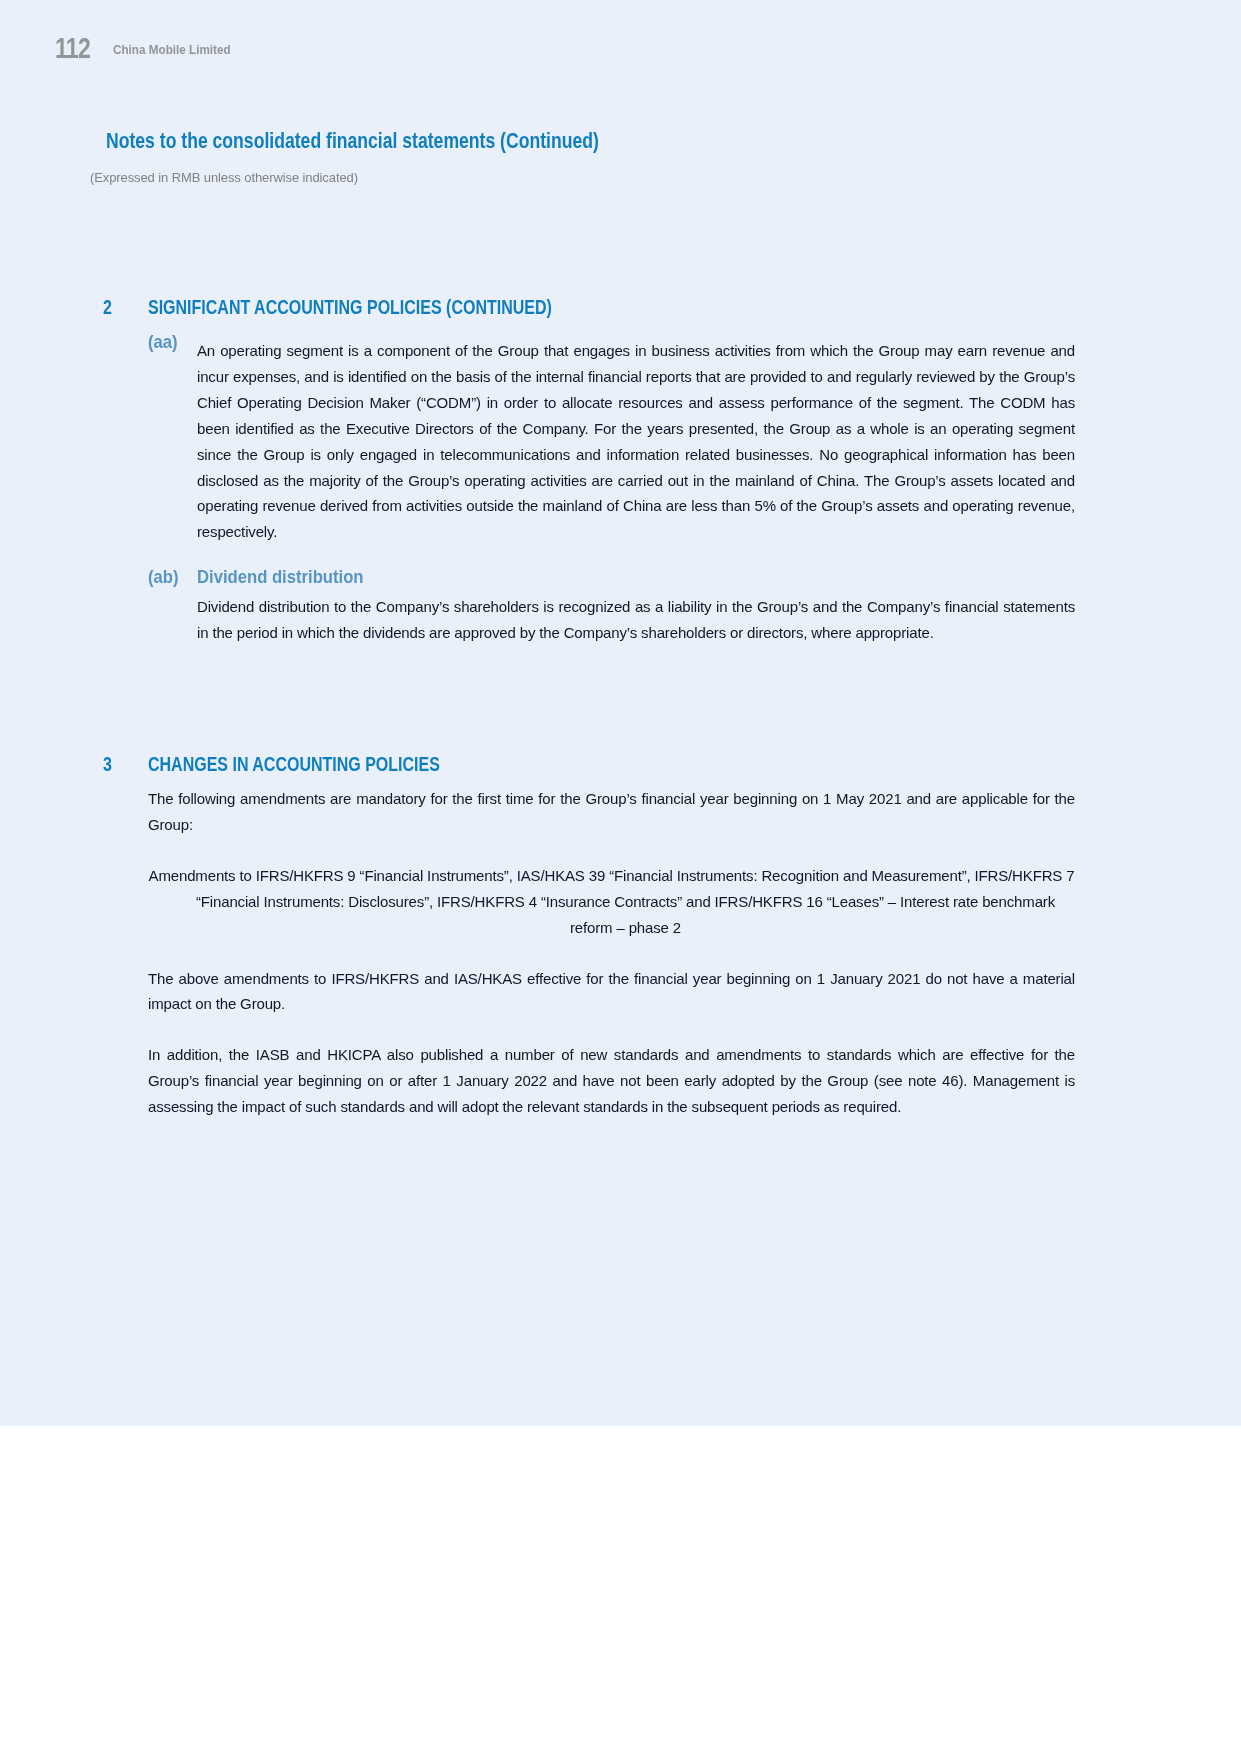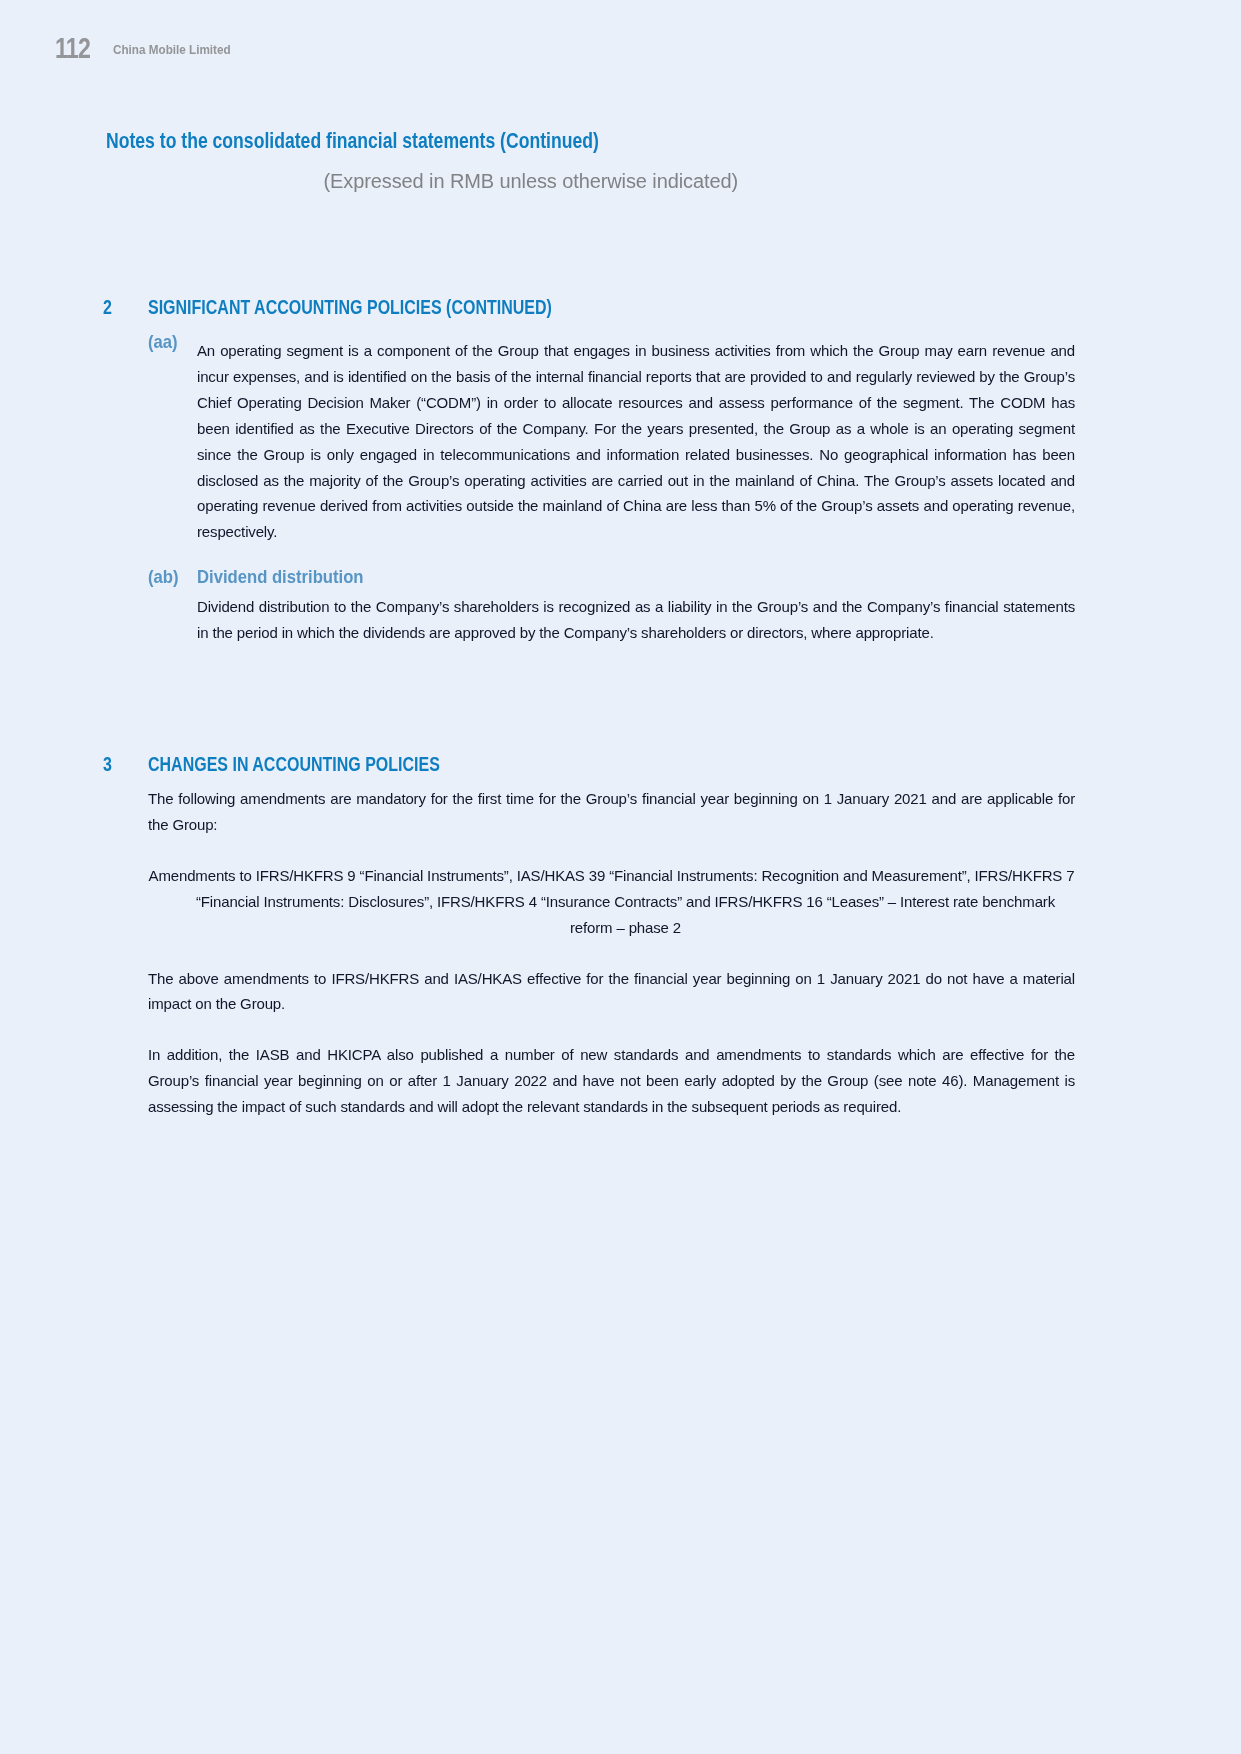--- a/index.html
+++ b/index.html
@@ -1,38 +1,38 @@
 <!DOCTYPE html>
 <html><head>
 <meta charset="utf-8">
 <style>
   html,body{margin:0;padding:0;}
   .page{
     position:relative;
     width:1241px;
-    height:1754px;
+    height:1426px;
     background:#EAF0F9;
     font-family:"Liberation Sans", sans-serif;
     overflow:hidden;
     color:#57585A;
   }
   
   .cond{display:inline-block;transform:scaleX(0.80);transform-origin:0 50%;white-space:nowrap;}
   .semicond{display:inline-block;transform:scaleX(0.90);transform-origin:0 50%;white-space:nowrap;}
 
   .page-header{
     position:absolute;left:55px;top:34px;
     display:flex;align-items:center;gap:14px;color:#939598;
   }
   .page-num{font-size:29px;font-weight:700;line-height:1;letter-spacing:-1px;}
   .company{font-size:13px;font-weight:700;letter-spacing:0;margin-top:2px;}
 
   .title-block{position:absolute;left:90px;top:112px;}
   .doc-title{margin:16px;font-size:22px;font-weight:700;color:#0E7EC0;line-height:26px;}
-  .doc-subtitle{margin-top:16px;font-size:20px;color:#808285;letter-spacing:-0.1px;text-align:right;}
+  .doc-subtitle{margin-top:16px;font-size:13px;color:#808285;letter-spacing:-0.1px;}
 
   .section{position:absolute;left:103px;width:972px;}
   .sec-2{top:296px;}
   .sec-3{top:753px;}
 
   .sec-head{display:grid;grid-template-columns:45px 1fr;align-items:baseline;}
   .sec-num,.sec-title{font-size:20px;font-weight:700;color:#0E7EC0;margin:0;line-height:22px;}
 
   .sub{display:grid;grid-template-columns:49px 1fr;margin-left:45px;margin-top:13px;}
   .sub + .sub{margin-top:21px;}
@@ -91,20 +91,20 @@
       </div>
     </div>
   </section>
 
   <section class="section sec-3">
     <div class="sec-head">
       <span class="sec-num"><span class="cond">3</span></span>
       <h2 class="sec-title"><span class="cond">CHANGES IN ACCOUNTING POLICIES</span></h2>
     </div>
     <div class="sec-content">
-      <p class="body-text para">The following amendments are mandatory for the first time for the Group’s financial year beginning on 1 January 2021 and are applicable for the Group:</p>
+      <p class="body-text para">The following amendments are mandatory for the first time for the Group’s financial year beginning on 1 May 2021 and are applicable for the Group:</p>
       <p class="body-text para hanging">Amendments to IFRS/HKFRS 9 “Financial Instruments”, IAS/HKAS 39 “Financial Instruments: Recognition and Measurement”, IFRS/HKFRS 7 “Financial Instruments: Disclosures”, IFRS/HKFRS 4 “Insurance Contracts” and IFRS/HKFRS 16 “Leases” – Interest rate benchmark reform – phase 2</p>
       <p class="body-text para">The above amendments to IFRS/HKFRS and IAS/HKAS effective for the financial year beginning on 1 January 2021 do not have a material impact on the Group.</p>
       <p class="body-text para">In addition, the IASB and HKICPA also published a number of new standards and amendments to standards which are effective for the Group’s financial year beginning on or after 1 January 2022 and have not been early adopted by the Group (see note 46). Management is assessing the impact of such standards and will adopt the relevant standards in the subsequent periods as required.</p>
     </div>
   </section>
 
 </div>
 
 </body></html>

